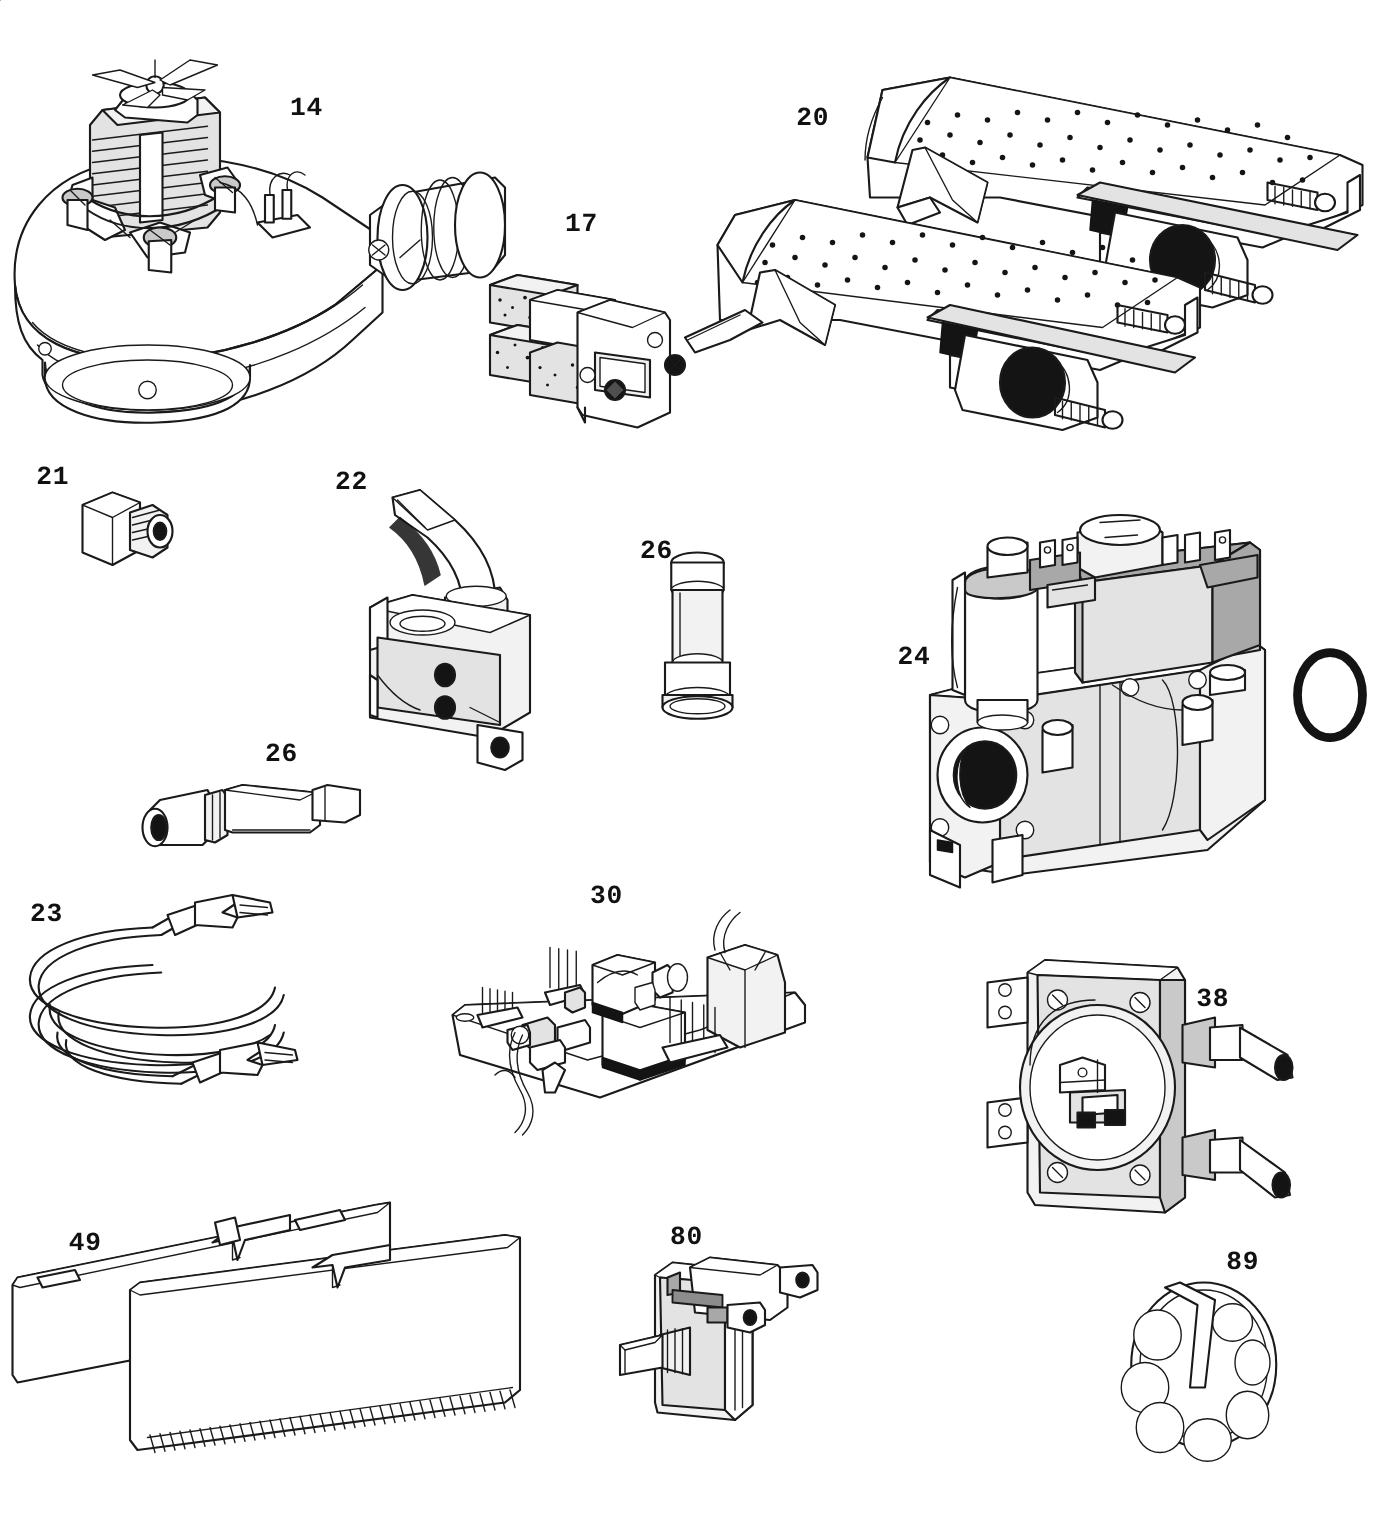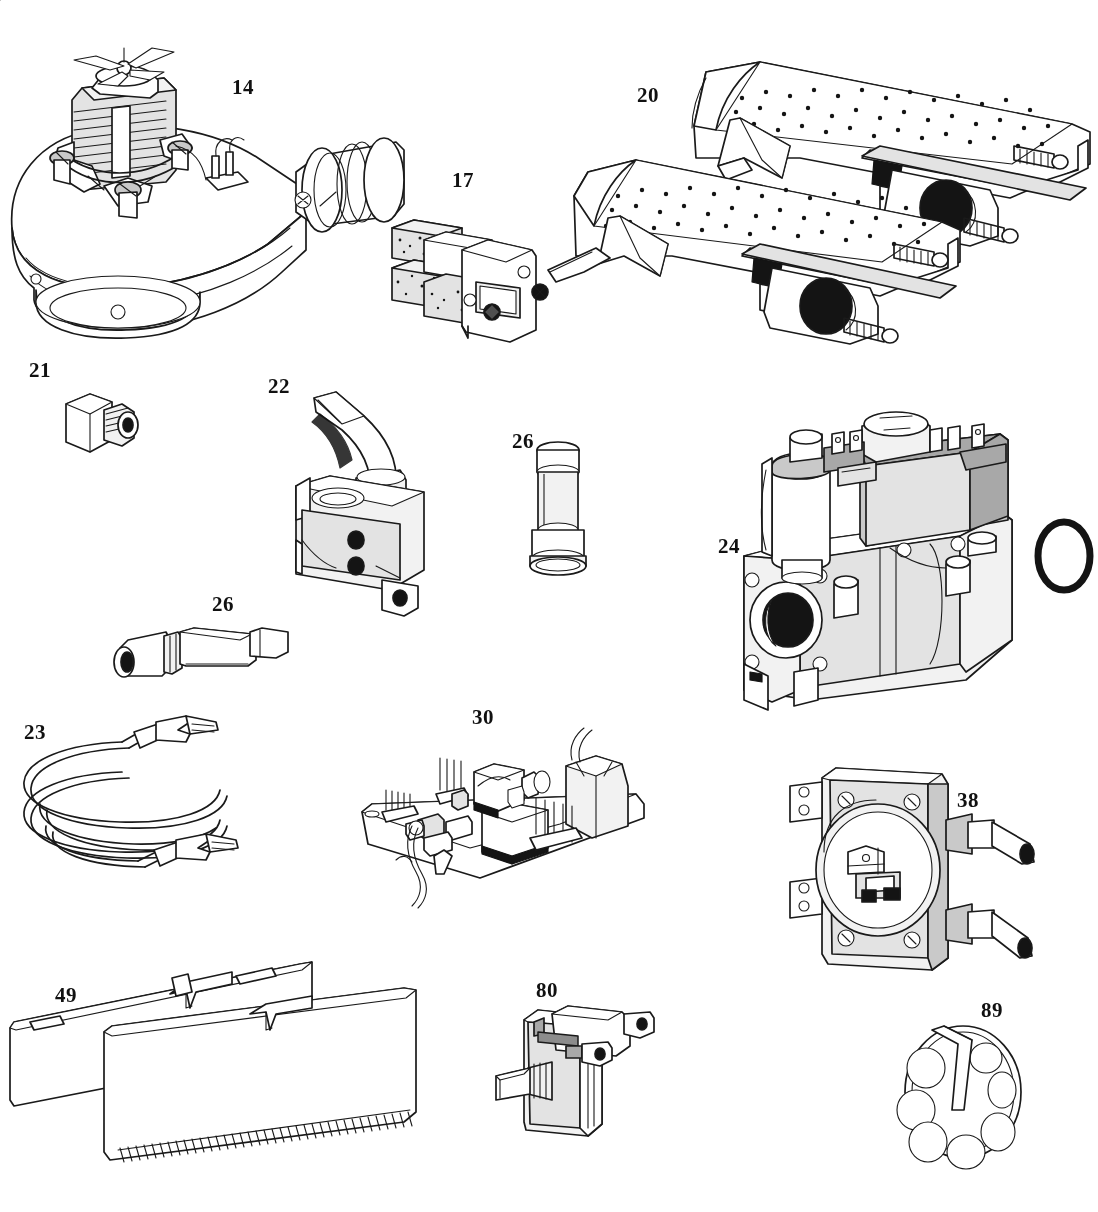--- a/index.html
+++ b/index.html
@@ -1,19 +1,19 @@
 <!DOCTYPE html>
 <html><head>
 <meta charset="utf-8">
 <title>Parts Diagram</title>
 <style>
   html,body{margin:0;padding:0;background:#ffffff;}
   body{font-family:"Liberation Sans",sans-serif;}
   #sheet{position:relative;width:1098px;height:1212px;background:#fff;overflow:hidden;}
-  .callout{position:absolute;font-family:Liberation Serif, serif;font-weight:bold;
+  .callout{position:absolute;font-family:Liberation Mono, monospace;font-weight:bold;
            font-size:21px;color:#111;letter-spacing:0.5px;line-height:1;}
   svg{position:absolute;left:0;top:0;width:1098px;height:1212px;overflow:visible;}
   .ln{fill:none;stroke:#1a1a1a;stroke-width:1.7;stroke-linejoin:round;stroke-linecap:round;}
   .lnT{fill:none;stroke:#1a1a1a;stroke-width:1.1;stroke-linejoin:round;stroke-linecap:round;}
   .wh{fill:#ffffff;stroke:#1a1a1a;stroke-width:1.7;stroke-linejoin:round;}
   .whT{fill:#ffffff;stroke:#1a1a1a;stroke-width:1.1;stroke-linejoin:round;}
   .g1{fill:#f2f2f2;stroke:#1a1a1a;stroke-width:1.7;stroke-linejoin:round;}
   .g2{fill:#e3e3e3;stroke:#1a1a1a;stroke-width:1.7;stroke-linejoin:round;}
   .g3{fill:#c9c9c9;stroke:#1a1a1a;stroke-width:1.7;stroke-linejoin:round;}
   .g4{fill:#a8a8a8;stroke:#1a1a1a;stroke-width:1.7;stroke-linejoin:round;}
@@ -655,24 +655,24 @@
 
       <path class="wh" d="M932 1030 L944 1026 L972 1040 L964 1110 L952 1110 L958 1044 Z"></path>
       <path class="lnT" d="M944 1026 L972 1040"></path>
     </g>
 
   </svg>
 
   <div class="callout" style="left:232px;top:77px;">14</div>
   <div class="callout" style="left:452px;top:170px;">17</div>
   <div class="callout" style="left:637px;top:85px;">20</div>
-  <div class="callout" style="left:29px;top:360px;">21</div>
+  <div class="callout" style="left:29px;top:372px;">21</div>
   <div class="callout" style="left:268px;top:376px;">22</div>
   <div class="callout" style="left:512px;top:431px;">26</div>
-  <div class="callout" style="left:718px;top:516px;margin-top:20px;">24</div>
+  <div class="callout" style="left:718px;top:516px;">24</div>
   <div class="callout" style="left:212px;top:594px;">26</div>
   <div class="callout" style="left:24px;top:722px;">23</div>
   <div class="callout" style="left:472px;top:707px;">30</div>
   <div class="callout" style="left:957px;top:790px;">38</div>
   <div class="callout" style="left:55px;top:985px;">49</div>
   <div class="callout" style="left:536px;top:980px;">80</div>
   <div class="callout" style="left:981px;top:1000px;">89</div>
 
 </div>
 

